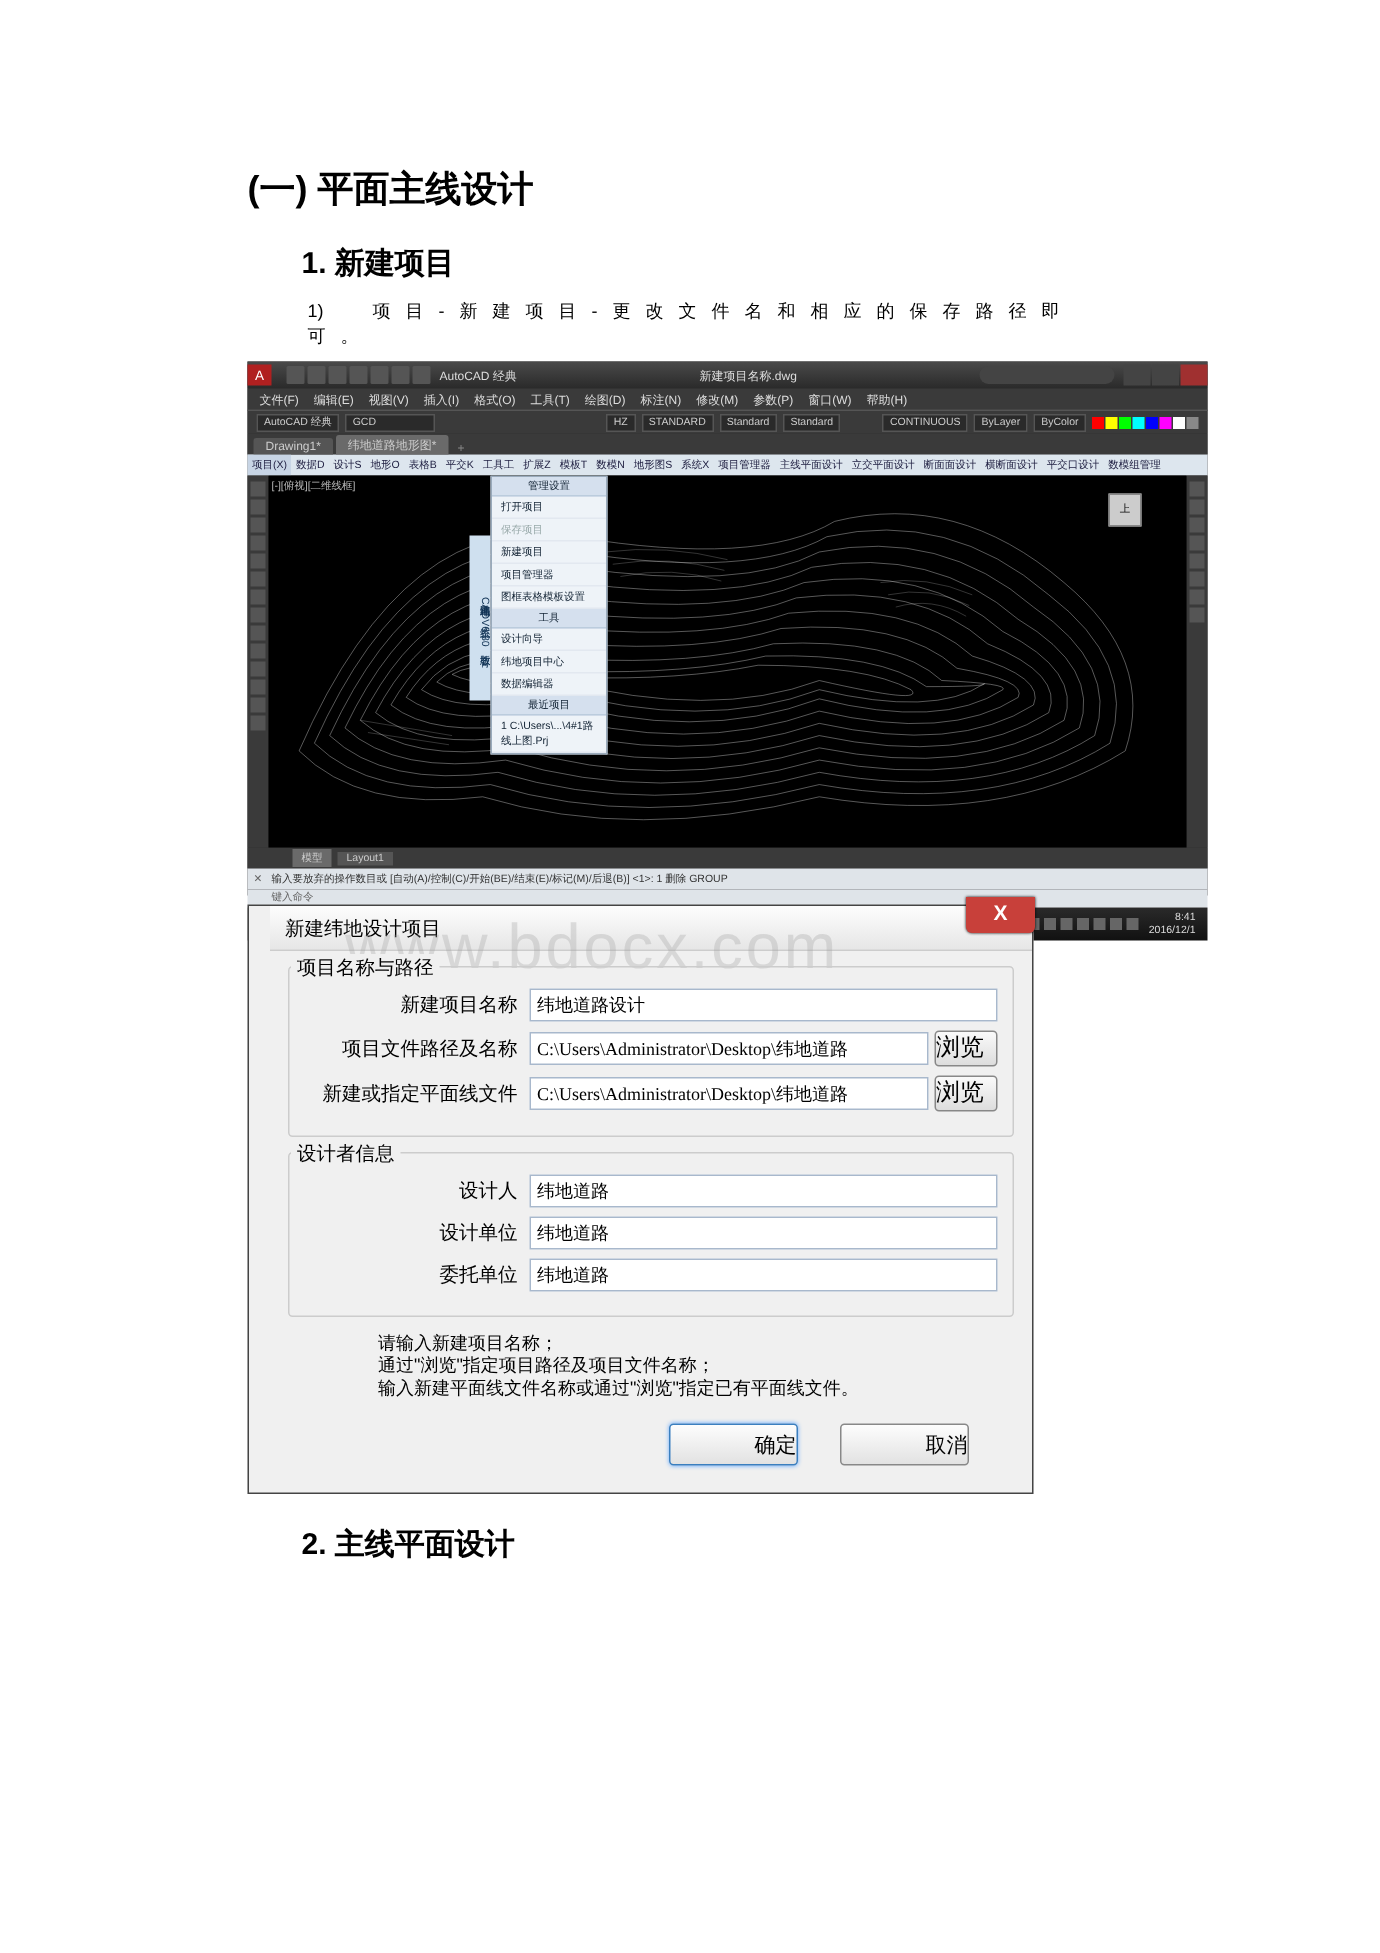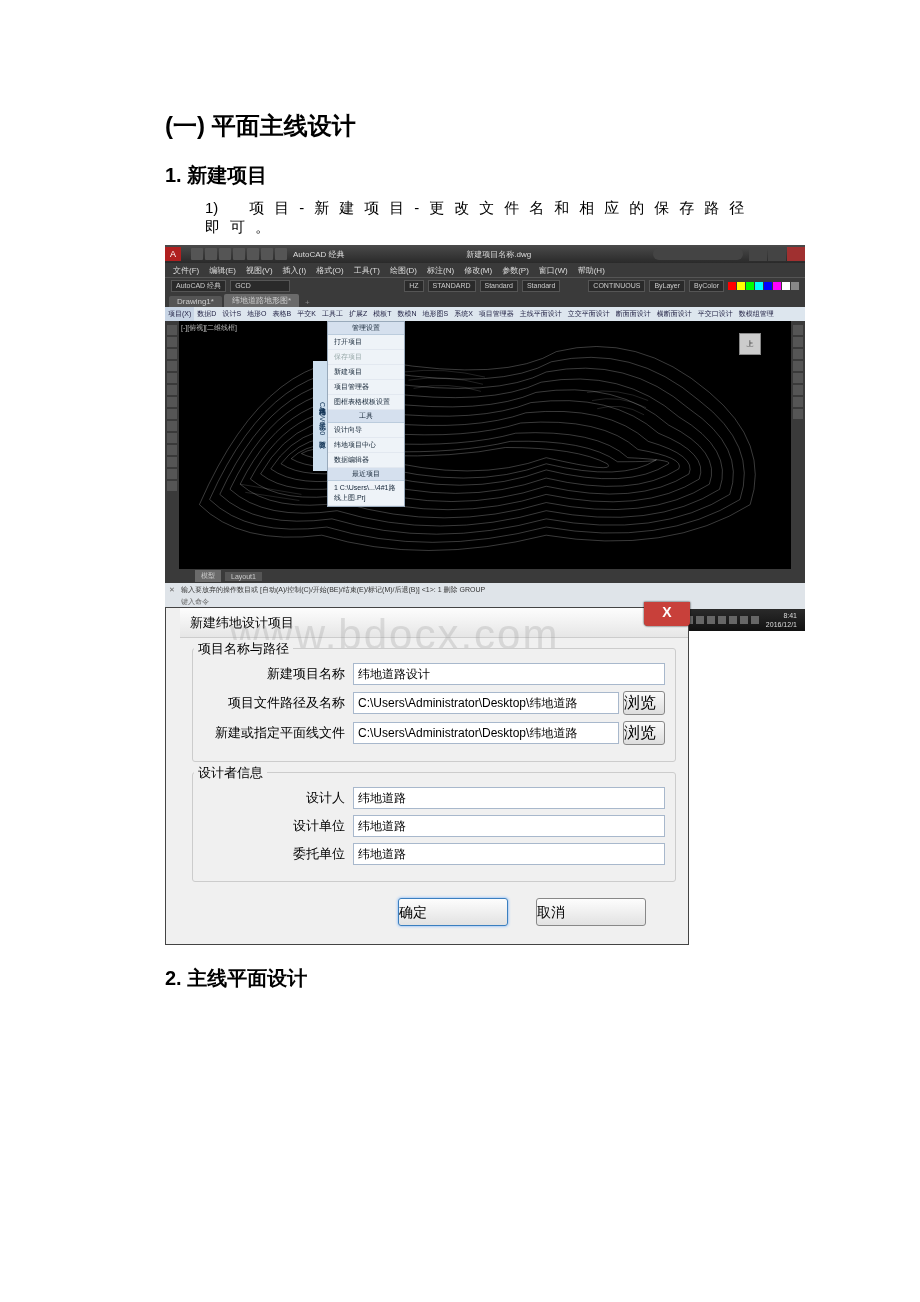--- a/index.html
+++ b/index.html
@@ -1,20 +1,20 @@
 <!DOCTYPE html>
 <html><head>
 <meta charset="utf-8">
 <style>
   * { box-sizing: border-box; margin: 0; padding: 0; }
   body { background: #fff; font-family: "Microsoft YaHei", "SimSun", sans-serif; width: 920px; }
   .page { padding: 110px 165px 60px 165px; }
   .h1 { font-size: 24px; font-weight: bold; margin-bottom: 20px; }
-  .h2 { font-size: 20px; font-weight: bold; margin-bottom: 10px; }
-  .step { font-size: 15px; margin: 8px 0 8px 40px; letter-spacing: 10px; }
+  .h2 { font-size: 20px; font-weight: bold; margin-bottom: 10px; margin-left: 36px; }
+  .step { font-size: 12px; margin: 8px 0 8px 40px; letter-spacing: 10px; }
   .step .num { display: inline-block; width: 30px; letter-spacing: 0; }
 
   
   .cad { width: 640px; height: 356px; background: #2a2a2a; margin-left: 0; position: relative; font-family: "SimSun", sans-serif; }
   .cad-titlebar { height: 18px; background: linear-gradient(#4a4a4a,#2a2a2a); display: flex; align-items: center; font-size: 8px; color: #ddd; }
   .cad-titlebar .red-a { width: 16px; height: 14px; background: #b02020; color: #fff; text-align: center; font-size: 9px; line-height: 14px; margin-right: 4px; }
   .cad-titlebar .qat { display: flex; gap: 2px; margin: 0 6px; }
   .cad-titlebar .qat span { width: 12px; height: 12px; background: #555; border-radius: 1px; }
   .cad-titlebar .ttext { flex: 1; text-align: center; }
   .cad-titlebar .search { width: 90px; height: 12px; background: #444; border-radius: 6px; margin-right: 6px; }
@@ -69,26 +69,26 @@
   
   .dialog-wrap { width: 524px; margin-left: 0; margin-top: 6px; }
   .dialog { background: #f0f0f0; border: 1px solid #444; font-family: "SimSun", sans-serif; font-size: 13px; position: relative; padding-left: 14px; }
   .dlg-title { height: 30px; background: linear-gradient(#fdfdfd,#e6e6e6); border-bottom: 1px solid #ccc; padding-left: 10px; line-height: 30px; position: relative; }
   .dlg-close { position: absolute; right: -2px; top: -6px; width: 46px; height: 24px; background: #c8403a; border-radius: 0 0 4px 4px; color: #fff; text-align: center; line-height: 20px; font-size: 14px; font-weight: bold; box-shadow: 0 0 2px #000; }
   .dlg-body { padding: 10px 12px 8px 12px; }
   .group { border: 1px solid #ccc; border-radius: 3px; padding: 14px 10px 10px 10px; margin-bottom: 10px; position: relative; }
   .group .legend { position: absolute; top: -9px; left: 1px; background: #f0f0f0; padding: 0 4px; font-size: 13px; }
   .row { display: flex; align-items: center; margin-bottom: 6px; }
   .row .lbl { width: 150px; text-align: right; padding-right: 8px; }
-  .row .fld { flex: 1; height: 22px; border: 1px solid #a8b8cc; background: #fff; padding: 2px 4px; font-size: 12px; font-family: Liberation Sans, sans-serif; overflow: hidden; white-space: nowrap; }
+  .row .fld { flex: 1; height: 22px; border: 1px solid #a8b8cc; background: #fff; padding: 2px 4px; font-size: 12px; font-family: Liberation Serif, serif; overflow: hidden; white-space: nowrap; }
   .row .browse { width: 42px; height: 24px; margin-left: 4px; border: 1px solid #888; background: linear-gradient(#fafafa,#ddd); font-size: 16px; border-radius: 3px; text-align: left; line-height: 22px; }
   .welcome { margin: 4px 0 6px 0; }
   .hints { margin-left: 60px; font-size: 12px; line-height: 15px; margin-bottom: 10px; }
   .btnrow { display: flex; justify-content: flex-end; gap: 28px; padding: 6px 30px 10px 0; }
-  .btn { width: 110px; height: 28px; border: 1px solid #888; background: linear-gradient(#fdfdfd,#e2e2e2); border-radius: 3px; text-align: left; line-height: 26px; font-size: 14px; }
+  .btn { width: 86px; height: 28px; border: 1px solid #888; background: linear-gradient(#fdfdfd,#e2e2e2); border-radius: 3px; text-align: right; line-height: 26px; font-size: 14px; }
   .btn.primary { border: 1px solid #3b7fbf; box-shadow: 0 0 3px #6af; }
 
   .watermark { position: absolute; left: 50px; top: 12px; font-size: 42px; color: rgba(160,160,160,0.3); letter-spacing: 2px; font-family: sans-serif; pointer-events: none; }
 </style>
 </head>
 <body>
 
 <div class="page">
   <div class="h1">(一)  平面主线设计</div>
   <div class="h2">1. 新建项目</div>
@@ -329,20 +329,25 @@
           </div>
           <div class="row">
             <div class="lbl">设计单位</div>
             <div class="fld">纬地道路</div>
           </div>
           <div class="row">
             <div class="lbl">委托单位</div>
             <div class="fld">纬地道路</div>
           </div>
         </div>
+        <div class="hints">
+          <div>请输入新建项目名称；</div>
+          <div>通过"浏览"指定项目路径及项目文件名称；</div>
+          <div>输入新建平面线文件名称或通过"浏览"指定已有平面线文件。</div>
+        </div>
         <div class="btnrow">
           <div class="btn primary">确定</div>
           <div class="btn">取消</div>
         </div>
       </div>
     </div>
   </div>
 
   <div class="h2" style="margin-top:20px">2. 主线平面设计</div>
 </div>

